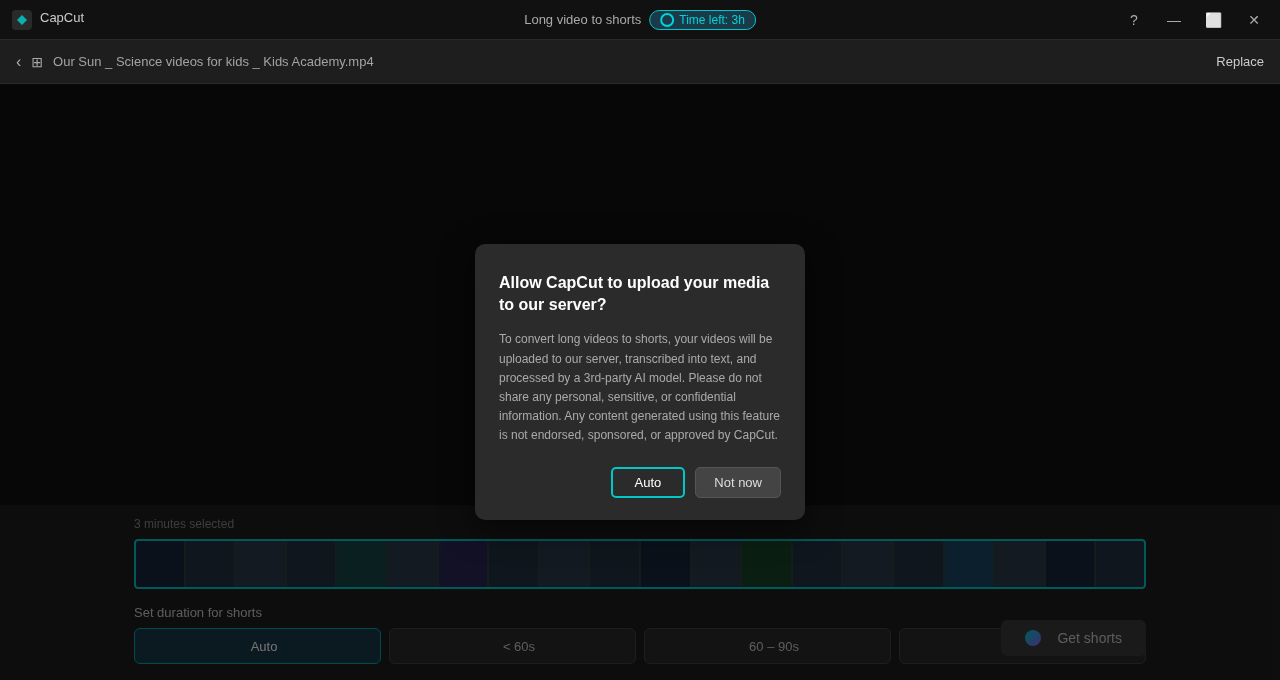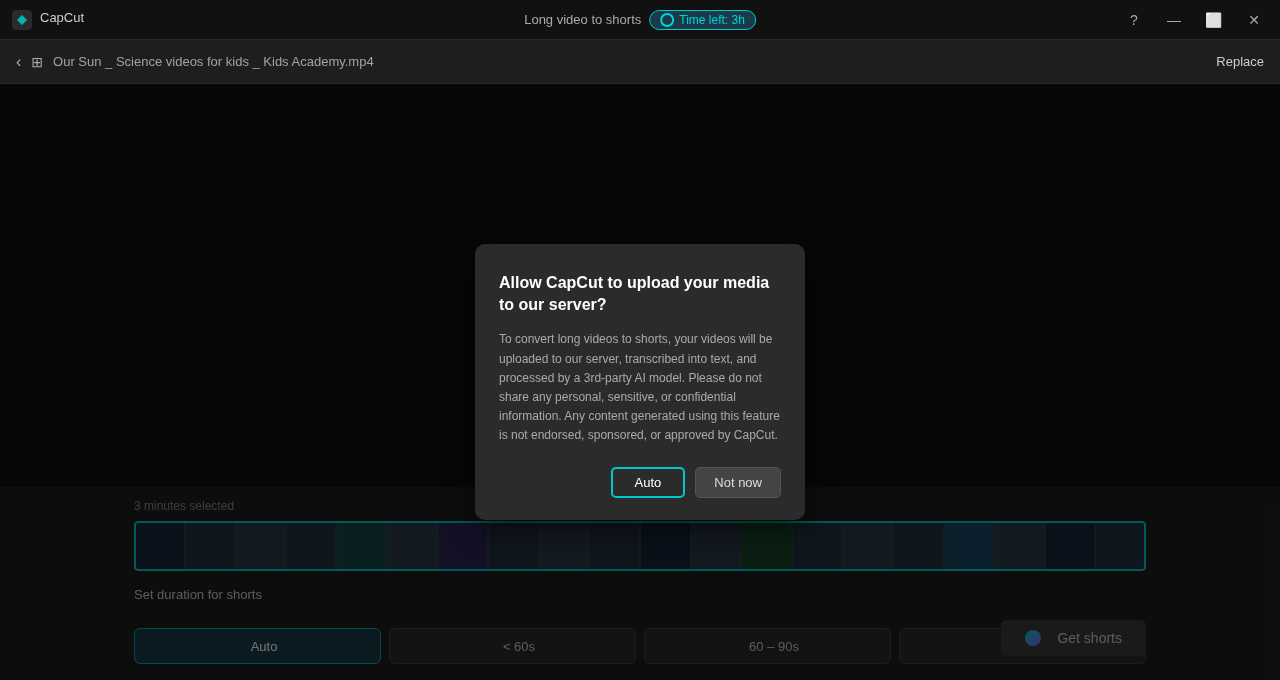--- a/index.html
+++ b/index.html
@@ -174,21 +174,21 @@
       pointer-events: none;
     }
 
     
     .duration-section {
       margin-top: 4px;
     }
     .duration-label {
       font-size: 13px;
       color: #ccc;
-      margin-bottom: 26px;
+      margin-bottom: 8px;
     }
     .duration-buttons {
       display: flex;
       gap: 8px;
     }
     .dur-btn {
       flex: 1;
       height: 36px;
       background: #2a2a2a;
       border: 1px solid #444;

